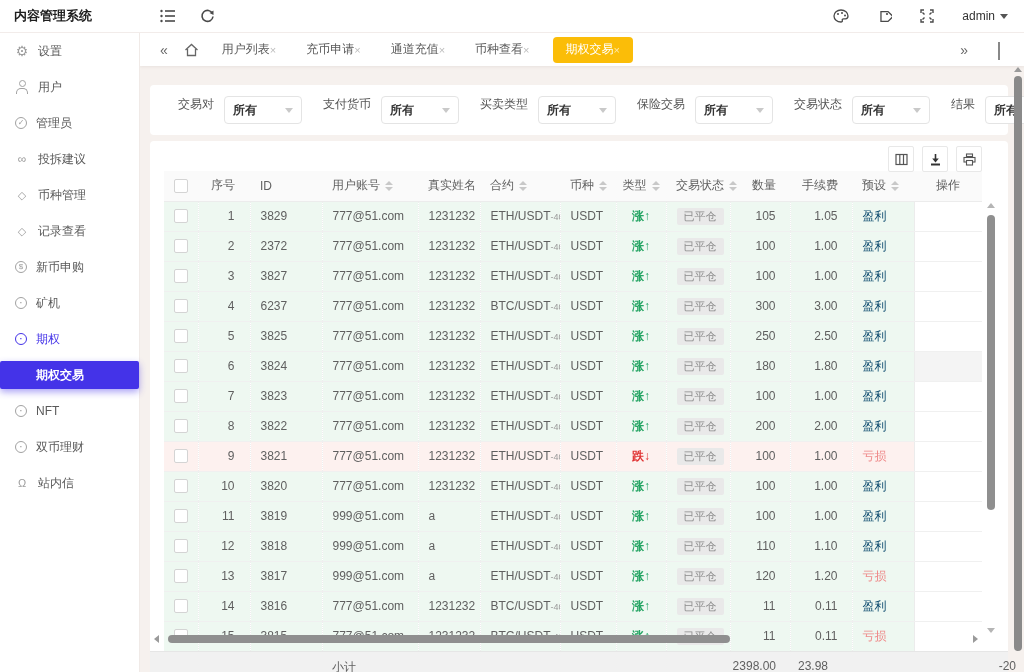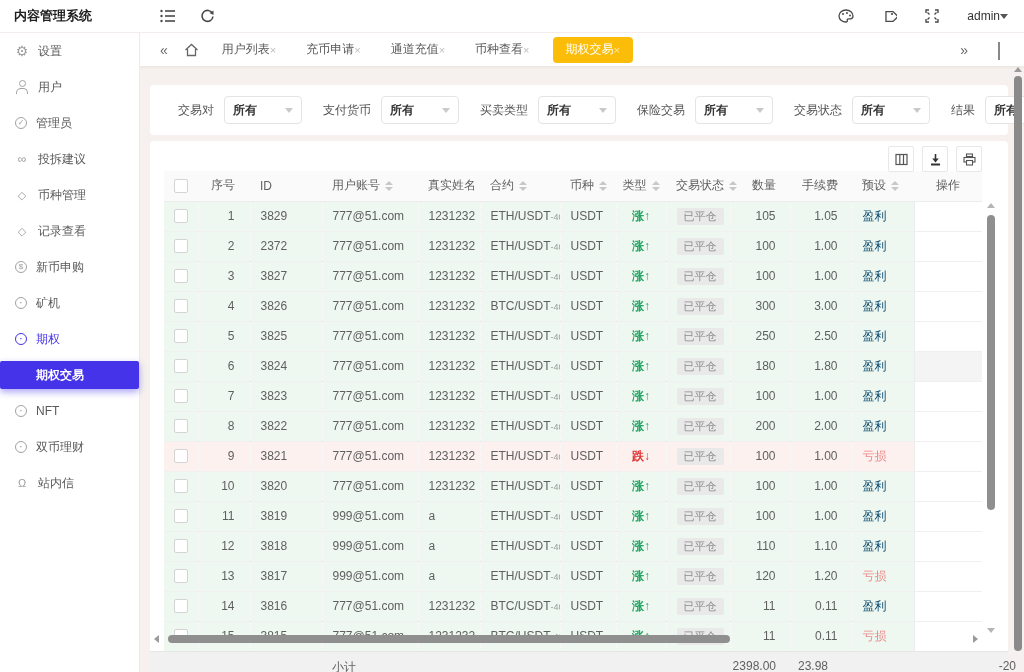--- a/index.html
+++ b/index.html
@@ -5,21 +5,21 @@
   *{margin:0;padding:0;box-sizing:border-box}
   html,body{width:1024px;height:672px;overflow:hidden}
   body{font-family:"Liberation Sans","DejaVu Sans",sans-serif;background:#f6f1ee;color:#595959;font-size:12px;position:relative}
 
   
   .topbar{position:absolute;top:0;left:0;right:0;height:33px;background:#fff;border-bottom:1px solid #f2ecea;display:flex;align-items:center;z-index:30}
   .brand{width:140px;padding-left:14px;font-weight:bold;font-size:13px;color:#1f1f1f;flex:none}
   .tb-left{display:flex;align-items:center;gap:24px;margin-left:20px}
   .tb-right{margin-left:auto;display:flex;align-items:center;gap:28px;padding-right:16px}
   .tbi{display:flex;align-items:center;justify-content:center;cursor:pointer;color:#5a5a5a}
-  .admin{display:flex;align-items:center;font-size:12px;color:#333;cursor:pointer}
+  .admin{display:flex;align-items:center;gap:5px;font-size:12px;color:#333;cursor:pointer}
   .caret-dn{width:0;height:0;border-left:4px solid transparent;border-right:4px solid transparent;border-top:5px solid #555}
 
   
   .tabbar{position:absolute;top:33px;left:140px;right:0;height:33px;background:#fff;display:flex;align-items:center;box-shadow:0 1px 3px rgba(120,100,90,.10);z-index:20;padding:0 8px 0 14px}
   .nav-glyph{color:#666;font-size:14px;cursor:pointer;padding:0 6px;flex:none}
   .home-ic{margin:0 8px 0 10px;cursor:pointer;flex:none;display:flex}
   .tabs{display:flex;align-items:center;height:100%;flex:1 1 auto;overflow:hidden}
   .tab{display:flex;align-items:center;padding:0 15px;height:100%;font-size:12px;color:#595959;cursor:pointer;flex:none}
   .tab .tab-x{color:#bdbdbd;font-size:11px}
   .tab.state-active{background:#fbbd08;color:#fff;height:26px;border-radius:4px;margin:0 8px;padding:0 13px}
@@ -46,21 +46,21 @@
   .ic-user::before{content:"";width:5px;height:5px;border:1px solid #a2a2a2;border-radius:50%}
   .ic-user::after{content:"";width:10px;height:5px;border:1px solid #a2a2a2;border-bottom:none;border-radius:5px 5px 0 0;margin-top:1px}
   .ic-tag{transform:rotate(45deg)}
   .ic-tag::before{content:"";width:8px;height:8px;border:1px solid #a2a2a2;border-radius:2px;display:block}
 
   
   .content{position:absolute;left:140px;top:66px;right:0;bottom:0;padding:19px 16px 0 10px;background:#f6f1ee}
 
   .filter-card{background:#fff;border-radius:4px;height:50px;display:flex;align-items:center;padding-left:28px;margin-bottom:6px}
   .filters{display:flex;align-items:center;gap:21px}
-  .filter{display:flex;align-items:center;gap:10px}
+  .filter{display:flex;gap:10px}
   .flabel{font-size:12px;color:#555;white-space:nowrap}
   .fselect{width:78px;height:28px;border:1px solid #e4e4e4;border-radius:4px;background:#fff;display:flex;align-items:center;justify-content:space-between;padding:0 8px;cursor:pointer}
   .fvalue{font-weight:bold;color:#333;font-size:12px}
   .fcaret{width:0;height:0;border-left:4px solid transparent;border-right:4px solid transparent;border-top:5px solid #c9c9c9}
   .chev{width:8px;height:8px;border-right:2px solid #555;border-bottom:2px solid #555;transform:rotate(45deg);margin-top:-4px}
 
   .table-card{background:#fff;border-radius:4px 4px 0 0;position:relative;height:538px;overflow:visible}
   .ttoolbar{height:30px;display:flex;align-items:center;justify-content:flex-end;gap:8px;padding:6px 26px 0 0}
   .tbtn{width:26px;height:26px;border:1px solid #e8e8e8;border-radius:2px;background:#fff;display:flex;align-items:center;justify-content:center;cursor:pointer}
 
@@ -471,21 +471,21 @@
             <td class="col-status"><span class="badge">已平仓</span></td>
             <td class="col-qty">100</td>
             <td class="col-fee">1.00</td>
             <td class="col-preset"><span class="rval result-win">盈利</span></td>
             <td class="col-op opbg-white"></td>
           </tr>
 
           <tr class="trend-up">
             <td class="col-cb"><span class="cbx"></span></td>
             <td class="col-seq">4</td>
-            <td class="col-id">3826</td>
+            <td class="col-id">6237</td>
             <td class="col-account">777@51.com</td>
             <td class="col-name">1231232</td>
             <td class="col-contract"><span>BTC/USDT</span><span class="contract-suffix">-40S</span></td>
             <td class="col-coin">USDT</td>
             <td class="col-type"><span class="tval trend-up">涨↑</span></td>
             <td class="col-status"><span class="badge">已平仓</span></td>
             <td class="col-qty">300</td>
             <td class="col-fee">3.00</td>
             <td class="col-preset"><span class="rval result-win">盈利</span></td>
             <td class="col-op opbg-white"></td>

